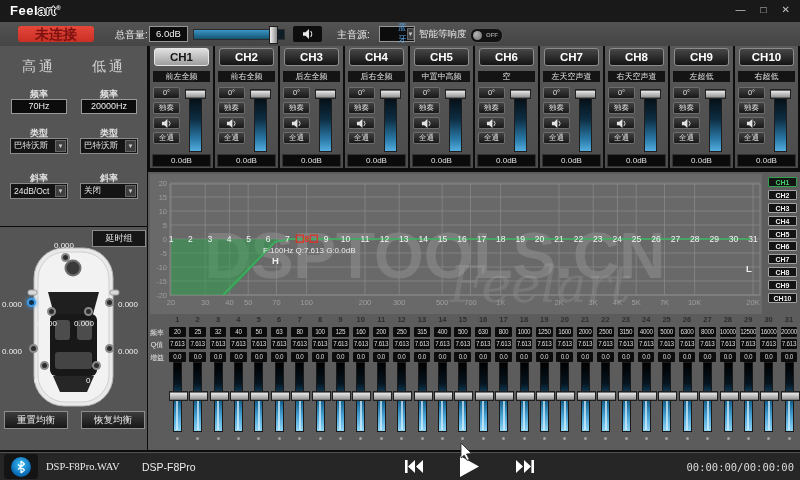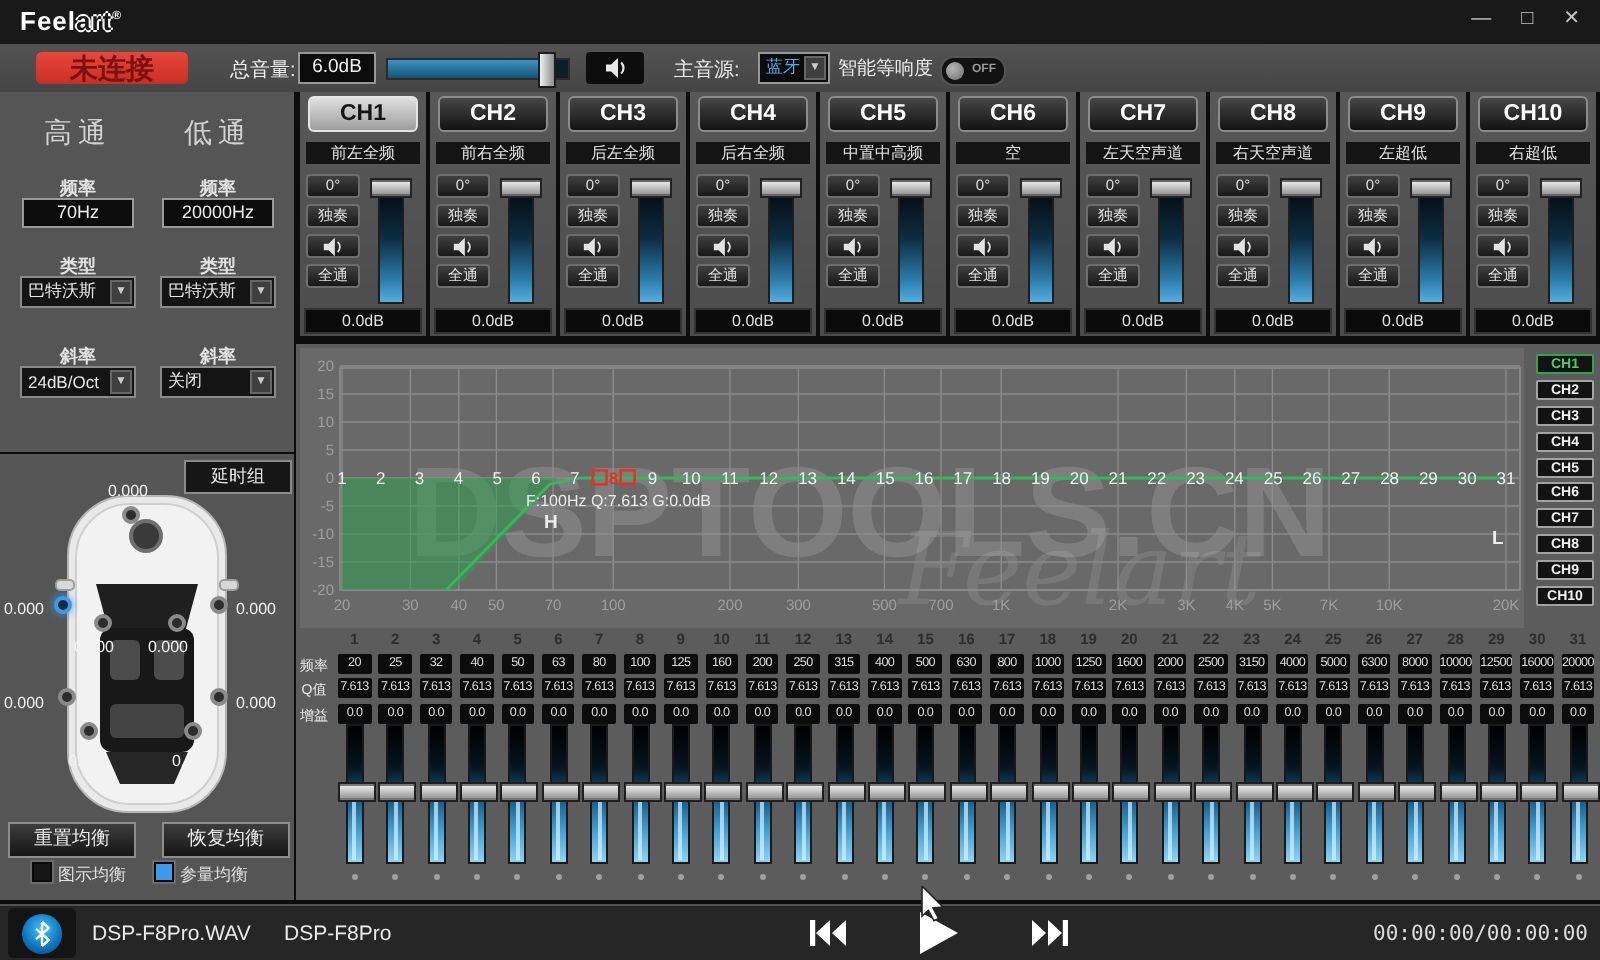--- a/index.html
+++ b/index.html
@@ -14,21 +14,21 @@
   
   .toolbar{position:absolute;left:0;top:22px;width:800px;height:24px;background:linear-gradient(#535353,#454545);border-bottom:1px solid #0c0c0c}
   .btn-connect{position:absolute;left:18px;top:4px;width:76px;height:16px;background:linear-gradient(#e6473a,#c92f24);border-radius:3px;color:#7c1210;font-weight:bold;font-size:14px;text-align:center;line-height:16px}
   .tlabel{position:absolute;top:6px;font-size:10px;color:#ececec}
   .volbox{position:absolute;left:149px;top:4px;width:37px;height:14px;background:#0c0c0c;border:1px solid #979797;font-size:9.5px;text-align:center;line-height:14px;color:#f0f0f0}
   .volslider{position:absolute;left:193px;top:7px;width:90px;height:9px;background:#0f1d26;border:1px solid #2c2c2c}
   .volfill{position:absolute;left:0;top:0;height:100%;width:86%;background:linear-gradient(#3a95c6,#15536f)}
   .volhandle{position:absolute;left:83%;top:-4px;width:7px;height:16px;background:linear-gradient(90deg,#f0f0f0,#8d8d8d);border:1px solid #1d1d1d}
   .spkbtn{position:absolute;left:293px;top:4px;width:29px;height:16px;background:#0d0d0d;border-radius:2px;display:flex;align-items:center;justify-content:center}
   .srcbox{position:absolute;left:379px;top:4px;width:34px;height:14px;background:#0c0c0c;border:1px solid #979797;display:flex;align-items:center}
-  .srcbox .val{flex:1;font-size:8.5px;color:#58a6e8;padding-left:3px}
+  .srcbox .val{flex:1;font-size:8.5px;color:#58a6e8;padding-left:18px}
   .srcbox .arr{width:9px;height:10px;background:#3f3f3f;border:1px solid #666;font-size:6px;line-height:10px;text-align:center;color:#ccc;margin-right:1px}
   .toggle{position:absolute;left:470px;top:6px;width:31px;height:13px;border-radius:7px;background:#121212;border:1px solid #555}
   .toggle .knob{position:absolute;left:2px;top:1.5px;width:9px;height:9px;border-radius:50%;background:radial-gradient(circle at 35% 35%,#b5b5b5,#6e6e6e)}
   .toggle .st{position:absolute;right:4px;top:3px;font-size:6px;color:#9a9a9a;font-weight:bold}
   .menubtns{position:absolute;right:9px;top:4px;display:flex;gap:8px}
   .mbtn{width:36px;height:16px;background:linear-gradient(#4a4a4a,#1f1f1f);border:1px solid #787878;border-radius:2px;font-size:9.5px;color:#ececec;text-align:center;line-height:16px}
   
   .leftcol{position:absolute;left:0;top:46px;width:147px;height:404px;background:#555;border-right:1px solid #0b0b0b}
   .ftitle{position:absolute;width:58px;font-size:14px;color:#d2d2d2;letter-spacing:3px;text-align:center;font-family:"DejaVu Serif",serif}
   .flbl{position:absolute;width:58px;font-size:9px;font-weight:bold;color:#e2e2e2;text-align:center}
@@ -75,21 +75,21 @@
   .sliders{position:absolute;left:0;top:188px;width:652px;height:88px}
   .sl{position:absolute;top:0;width:20px;height:84px}
   .strack{position:absolute;left:50%;margin-left:-4.5px;top:2px;width:9px;height:70px;background:linear-gradient(180deg,#000 0%,#06151f 30%,#155f8a 55%,#47a2d4 78%,#8ed4f5 100%);border:1px solid #191919;box-sizing:border-box}
   .sline{position:absolute;left:50%;margin-left:-1px;top:41px;width:2px;height:29px;background:rgba(218,242,255,.7)}
   .shandle{position:absolute;left:50%;margin-left:-8.5px;top:31px;width:17px;height:8px;background:linear-gradient(#f5f5f5,#8d8d8d);border:1px solid #1f1f1f;box-shadow:inset 0 2px 0 -1px #777,inset 0 -2px 0 -1px #777}
   .sdot{position:absolute;left:50%;margin-left:-1.5px;top:77px;width:3px;height:3px;border-radius:50%;background:#a0a0a0}
   
   .bottombar{position:absolute;left:0;top:450px;width:800px;height:30px;background:#262626;border-top:2px solid #0c0c0c;box-shadow:inset 0 1px 0 #515151;box-sizing:content-box}
   .btwrap{position:absolute;left:4px;top:2px;width:34px;height:25px;background:#141414;border-radius:3px}
   .btcircle{position:absolute;left:7px;top:2.5px;width:20px;height:20px;border-radius:50%;background:radial-gradient(circle at 50% 38%,#41c4ff,#0c70b8 62%,#05436f);display:flex;align-items:center;justify-content:center}
-  .fname{position:absolute;left:46px;top:9px;font-family:Liberation Sans, sans-serif;font-size:10.5px;color:#eaeaea}
+  .fname{position:absolute;left:46px;top:9px;font-family:Liberation Serif, serif;font-size:10.5px;color:#eaeaea}
   .dname{position:absolute;left:142px;top:9px;font-family:Liberation Sans, sans-serif;font-size:10.5px;color:#eaeaea}
   .tico{position:absolute;top:6px}
   .time{position:absolute;right:6px;top:9px;font-family:"DejaVu Sans Mono",monospace;font-size:10.5px;color:#dcdcdc}
   .cursor{position:absolute;left:460px;top:443px;z-index:50}
 </style>
 </head>
 <body>
 
 <div class="titlebar">
   <div class="logo"><span>Feel</span><span class="art">art</span><span class="reg">®</span></div>
@@ -187,24 +187,20 @@
       <div class="dval" style="left:35px;top:273px;width:24px">0.000</div>
       <div class="dval" style="left:72px;top:273px;width:24px">0.000</div>
       <div class="dval" style="left:0px;top:301px;width:24px">0.000</div>
       <div class="dval" style="left:115px;top:301px;width:26px">0.000</div>
       <div class="dval" style="left:32px;top:330px;width:24px">0.000</div>
       <div class="dval" style="left:84px;top:330px;width:24px">0.000</div>
     </div>
 
   <div class="eqb" style="left:4px">重置均衡</div>
   <div class="eqb" style="left:81px">恢复均衡</div>
-  <div class="modesrow" id="modes-row">
-      <span><span class="chk"></span>图示均衡</span>
-      <span><span class="chk on"></span>参量均衡</span>
-    </div>
 </div>
 
 <div class="rightcol">
   <div class="strips" id="strips">
  <div class="strip sel">
   <div class="chbtn">CH1</div>
   <div class="chname">前左全频</div>
   <div class="striprow">
     <div class="sbtn" style="top:3px">0°</div>
     <div class="sbtn" style="top:18px">独奏</div>

